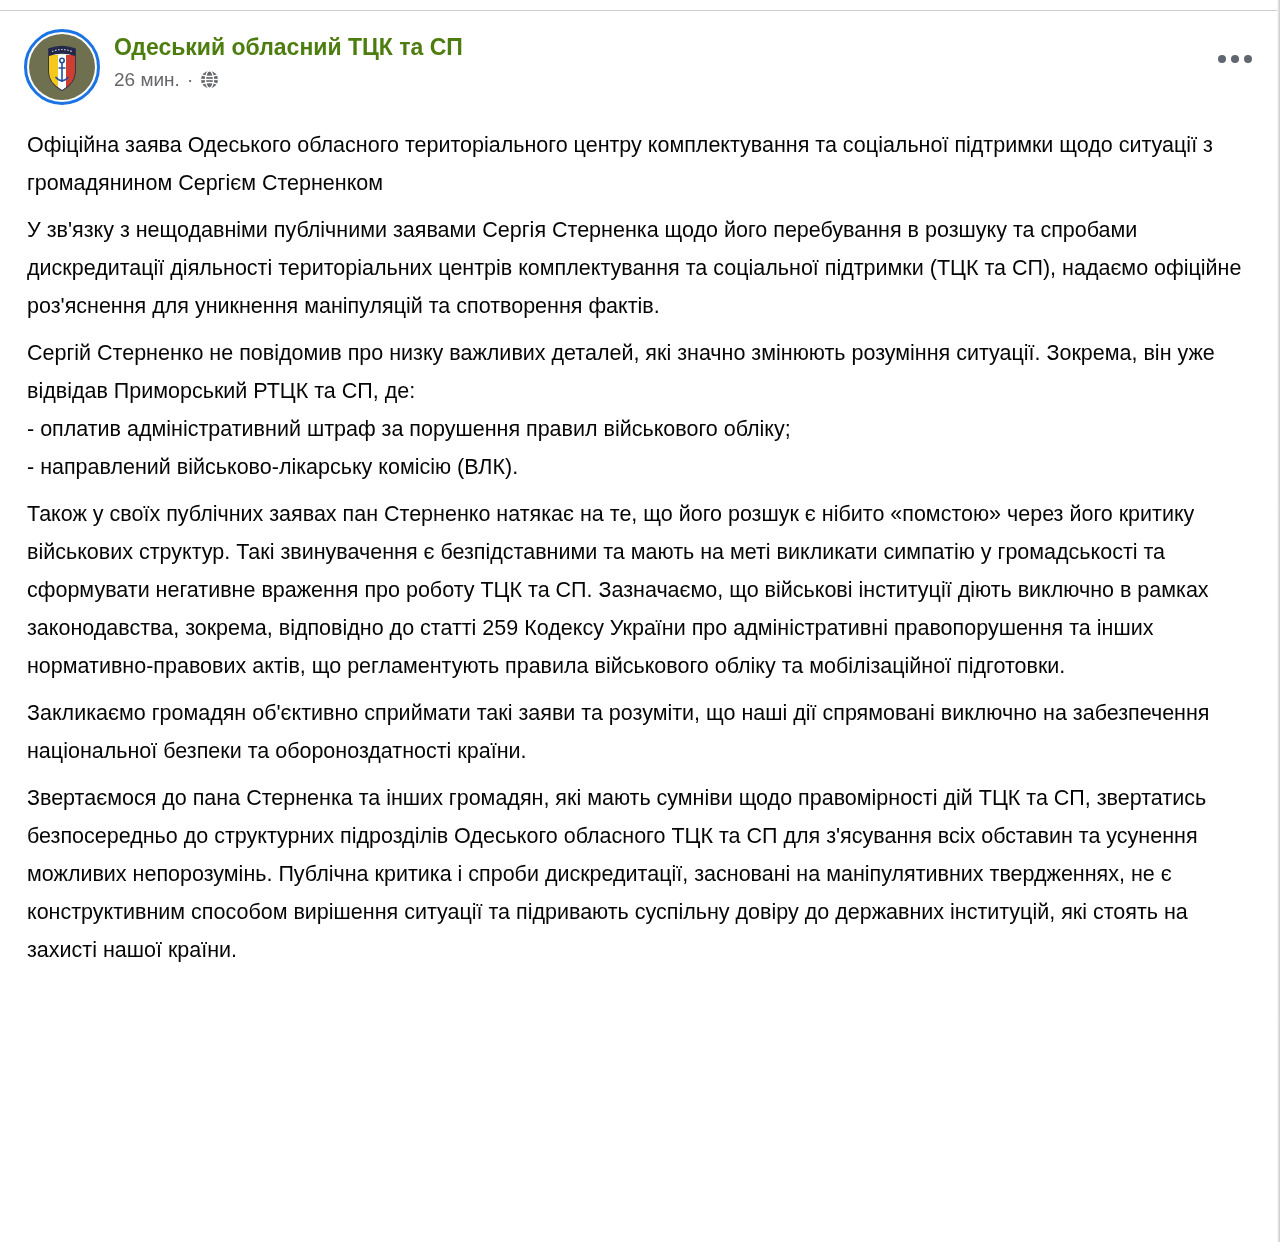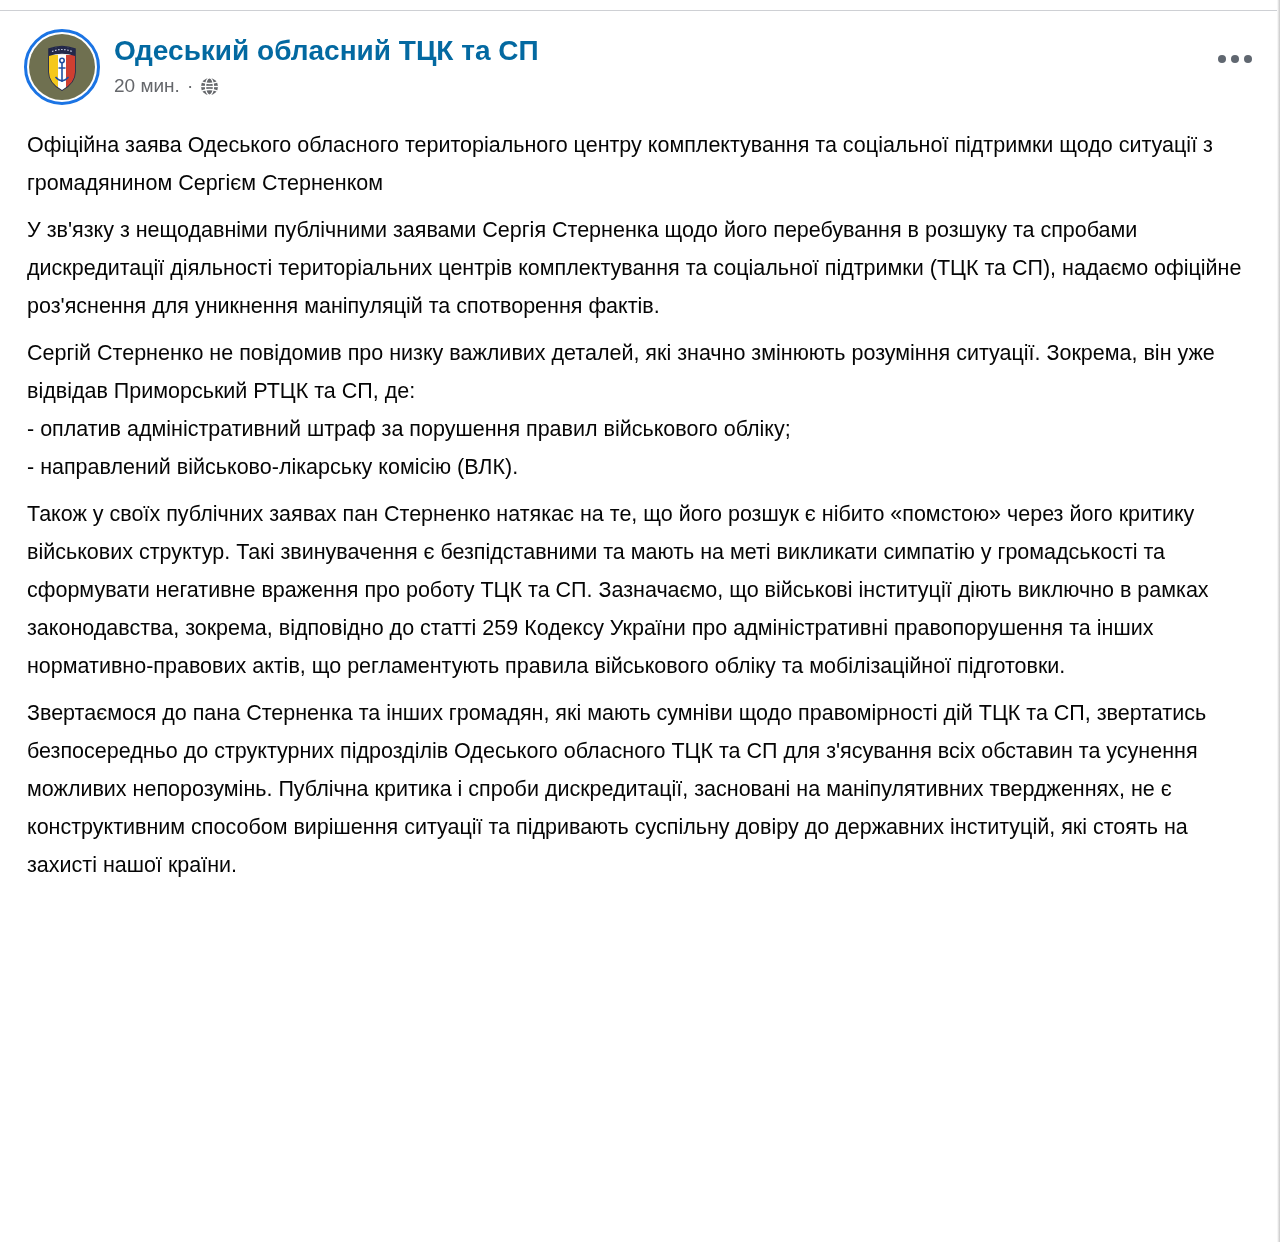--- a/index.html
+++ b/index.html
@@ -37,23 +37,23 @@
     border: 3px solid #1b74e4;
     border-radius: 50%;
     background: #ffffff;
     display: flex; align-items: center; justify-content: center;
     flex: 0 0 auto;
     cursor: pointer;
   }
   .avatar-ring svg { display: block; }
   .header-info { margin-left: 14px; padding-top: 4px; }
   .page-name {
-    font-size: 28px;
+    font-size: 23px;
     font-weight: 700;
-    color: #0369a1;
+    color: #4d7c0f;
     line-height: 1.25;
     cursor: pointer;
   }
   .meta-row {
     margin-top: 7px;
     display: flex;
     align-items: center;
     gap: 7px;
     font-size: 19px;
     color: #65676b;
@@ -122,21 +122,21 @@
             <path d="M20,15 Q33,10 46,15 L46,22 Q33,17.5 20,22 Z" fill="#23284a"></path>
             <path d="M23,17.5 Q33,13.5 43,17.5" stroke="#cfd4e8" stroke-width="1.1" fill="none" stroke-dasharray="1.5 1.6"></path>
           </g>
         </svg>
       </span>
     </div>
 
     <div class="header-info">
       <div class="page-name">Одеський обласний ТЦК та СП</div>
       <div class="meta-row">
-        <span>20 мин.</span>
+        <span>26 мин.</span>
         <span class="sep">·</span>
         <span class="globe">
           <svg width="19" height="19" viewBox="0 0 20 20">
             <circle cx="10" cy="10" r="9" fill="#65676b"></circle>
             <g stroke="#ffffff" stroke-width="1.4" fill="none">
               <ellipse cx="10" cy="10" rx="4.2" ry="9"></ellipse>
               <line x1="1" y1="10" x2="19" y2="10"></line>
               <path d="M2.2,5.5 Q10,8.2 17.8,5.5"></path>
               <path d="M2.2,14.5 Q10,11.8 17.8,14.5"></path>
             </g>
@@ -153,18 +153,19 @@
 
   </div>
 
   <div class="post-text">
       <p>Офіційна заява Одеського обласного територіального центру комплектування та соціальної підтримки щодо ситуації з громадянином Сергієм Стерненком</p>
       <p>У зв'язку з нещодавніми публічними заявами Сергія Стерненка щодо його перебування в розшуку та спробами дискредитації діяльності територіальних центрів комплектування та соціальної підтримки (ТЦК та СП), надаємо офіційне роз'яснення для уникнення маніпуляцій та спотворення фактів.</p>
       <p>Сергій Стерненко не повідомив про низку важливих деталей, які значно змінюють розуміння ситуації. Зокрема, він уже відвідав Приморський РТЦК та СП, де:
 - оплатив адміністративний штраф за порушення правил військового обліку;
 - направлений військово-лікарську комісію (ВЛК).</p>
       <p>Також у своїх публічних заявах пан Стерненко натякає на те, що його розшук є нібито «помстою» через його критику військових структур. Такі звинувачення є безпідставними та мають на меті викликати симпатію у громадськості та сформувати негативне враження про роботу ТЦК та СП. Зазначаємо, що військові інституції діють виключно в рамках законодавства, зокрема, відповідно до статті 259 Кодексу України про адміністративні правопорушення та інших нормативно-правових актів, що регламентують правила військового обліку та мобілізаційної підготовки.</p>
+      <p>Закликаємо громадян об'єктивно сприймати такі заяви та розуміти, що наші дії спрямовані виключно на забезпечення національної безпеки та обороноздатності країни.</p>
       <p>Звертаємося до пана Стерненка та інших громадян, які мають сумніви щодо правомірності дій ТЦК та СП, звертатись безпосередньо до структурних підрозділів Одеського обласного ТЦК та СП для з'ясування всіх обставин та усунення можливих непорозумінь. Публічна критика і спроби дискредитації, засновані на маніпулятивних твердженнях, не є конструктивним способом вирішення ситуації та підривають суспільну довіру до державних інституцій, які стоять на захисті нашої країни.</p>
     </div>
 
 </div>
 
 <div class="right-edge"></div>
 
 </body></html>

